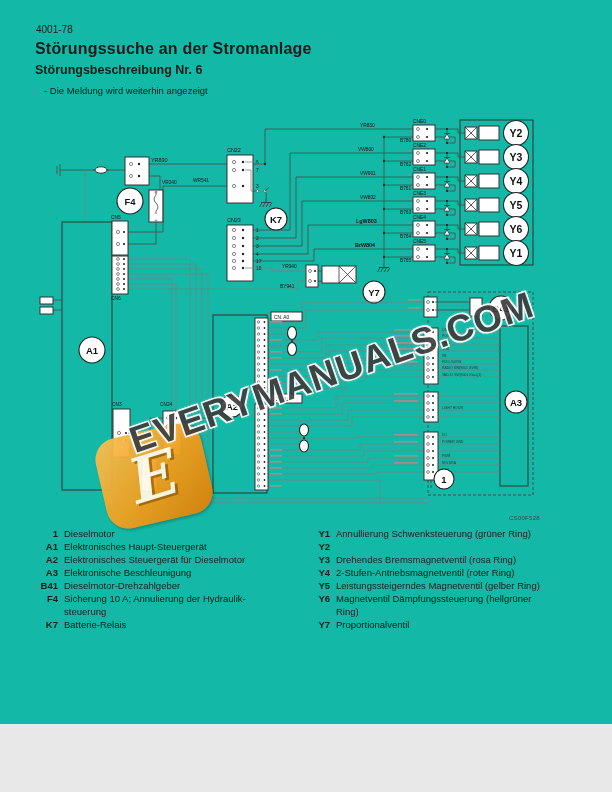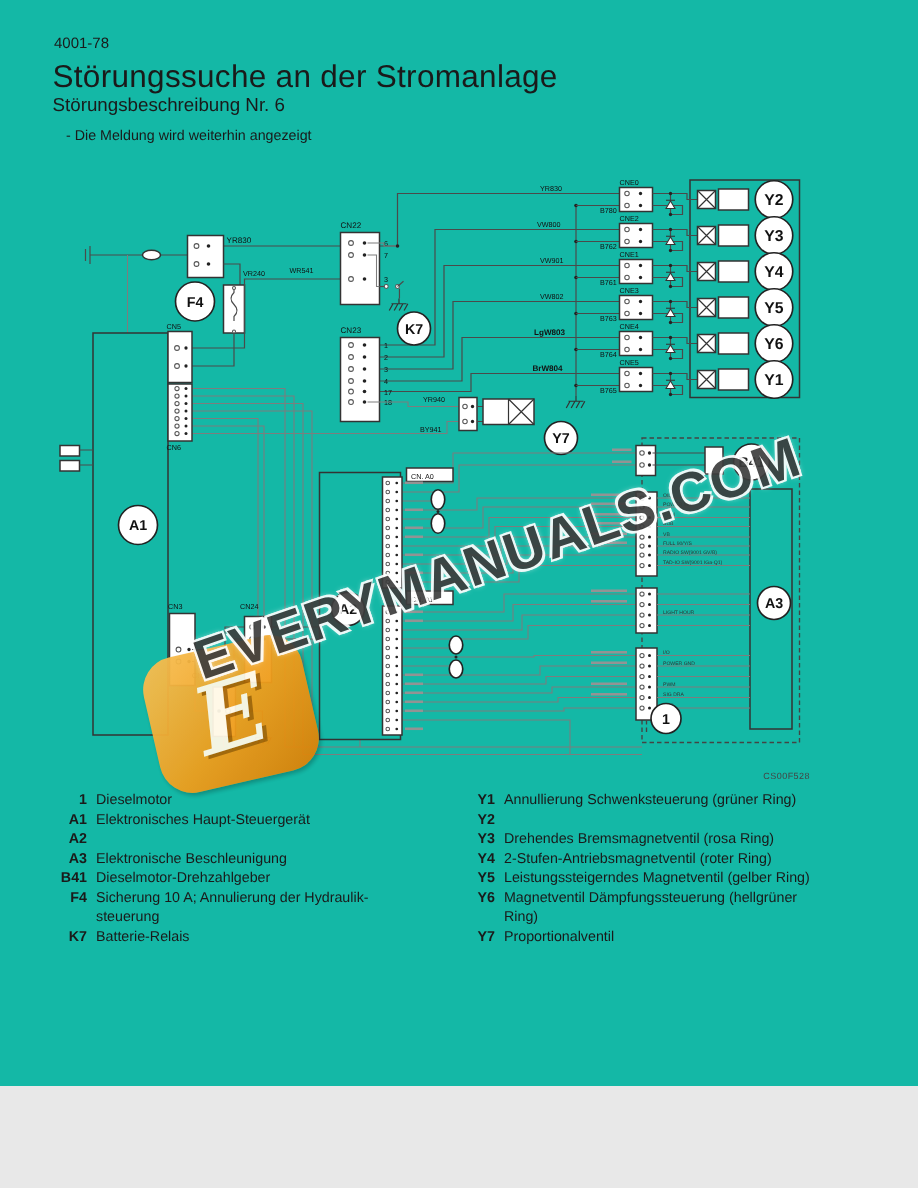--- a/index.html
+++ b/index.html
@@ -1,20 +1,20 @@
 <!DOCTYPE html>
 <html><head>
 <meta charset="utf-8">
 <style>
   html,body{margin:0;padding:0;background:#e8e8e8}
   .page{position:relative;width:612px;height:724px;margin:0 auto;background:#14b8a6;
         font-family:"Liberation Sans",sans-serif;color:#1a1a1a;overflow:hidden}
   .hdr-code{position:absolute;left:36px;top:24px;font-size:10px}
-  .title{position:absolute;left:35px;top:40px;font-size:21px;font-weight:normal;letter-spacing:.2px}
-  .subtitle{position:absolute;left:35px;top:63px;font-size:12.5px;font-weight:normal}
+  .title{position:absolute;left:35px;top:40px;font-size:16px;font-weight:bold;letter-spacing:.2px}
+  .subtitle{position:absolute;left:35px;top:63px;font-size:12.5px;font-weight:bold}
   .note{position:absolute;left:44px;top:85px;font-size:9.5px}
   .fig-code{position:absolute;left:430px;top:515px;width:110px;text-align:right;font-size:6px;color:#444;letter-spacing:.3px}
   .legend{position:absolute;top:527px;left:36px;width:544px;font-size:9.5px;line-height:13px}
   .leg-col{position:absolute;top:0}
   .leg-col.l{left:0;width:264px}
   .leg-col.r{left:272px;width:272px}
   .leg-row{display:flex}
   .leg-label{flex:none;width:22px;text-align:right;font-weight:bold;padding-right:6px}
   .leg-text{white-space:pre-line}
   .foot-l{position:absolute;left:36px;top:742px;font-size:14px}
@@ -630,20 +630,21 @@
       <div class="leg-row">
         <span class="leg-label">1</span>
         <span class="leg-text">Dieselmotor</span>
         </div>
       <div class="leg-row">
         <span class="leg-label">A1</span>
         <span class="leg-text">Elektronisches Haupt-Steuergerät</span>
         </div>
       <div class="leg-row">
         <span class="leg-label">A2</span>
+        <span class="leg-text">Elektronisches Steuergerät für Dieselmotor</span>
         </div>
       <div class="leg-row">
         <span class="leg-label">A3</span>
         <span class="leg-text">Elektronische Beschleunigung</span>
         </div>
       <div class="leg-row">
         <span class="leg-label">B41</span>
         <span class="leg-text">Dieselmotor-Drehzahlgeber</span>
         </div>
       <div class="leg-row">

